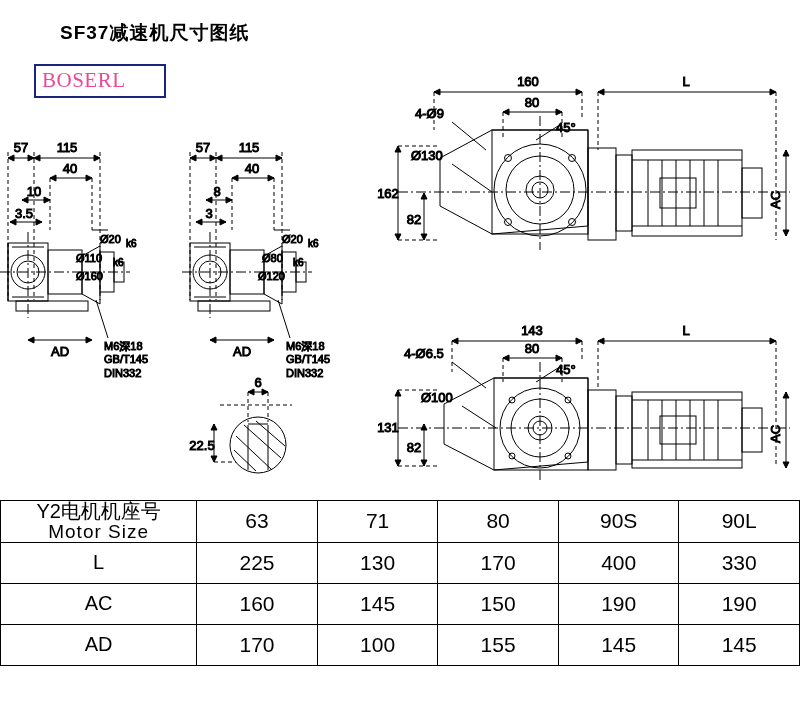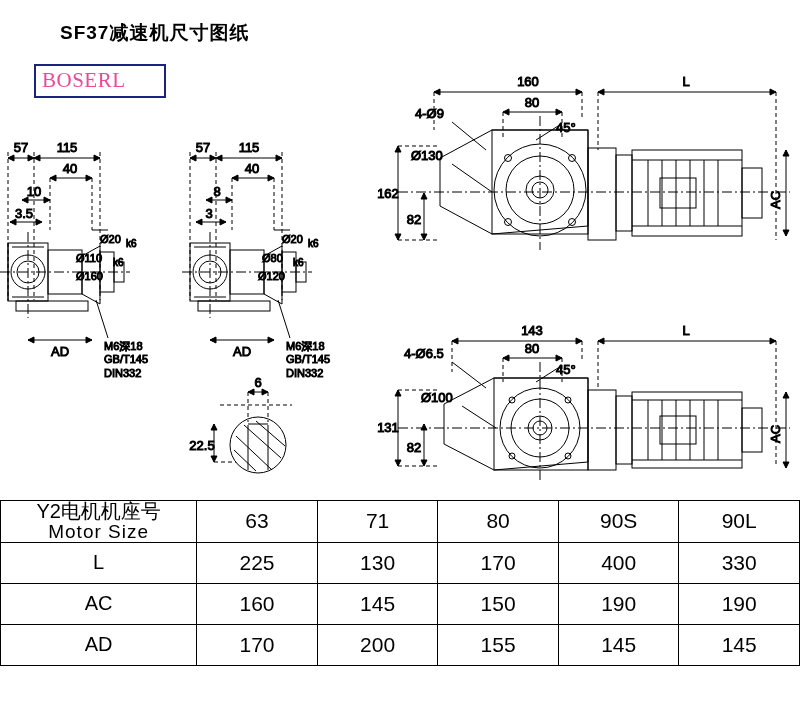--- a/index.html
+++ b/index.html
@@ -410,19 +410,19 @@
       <td class="rowhead">AC</td>
       <td class="val">160</td>
       <td class="val">145</td>
       <td class="val">150</td>
       <td class="val">190</td>
       <td class="val">190</td>
     </tr>
     <tr>
       <td class="rowhead">AD</td>
       <td class="val">170</td>
-      <td class="val">200</td>
+      <td class="val">100</td>
       <td class="val">155</td>
       <td class="val">145</td>
       <td class="val">145</td>
     </tr>
   </tbody>
 </table>
 
 </body></html>

